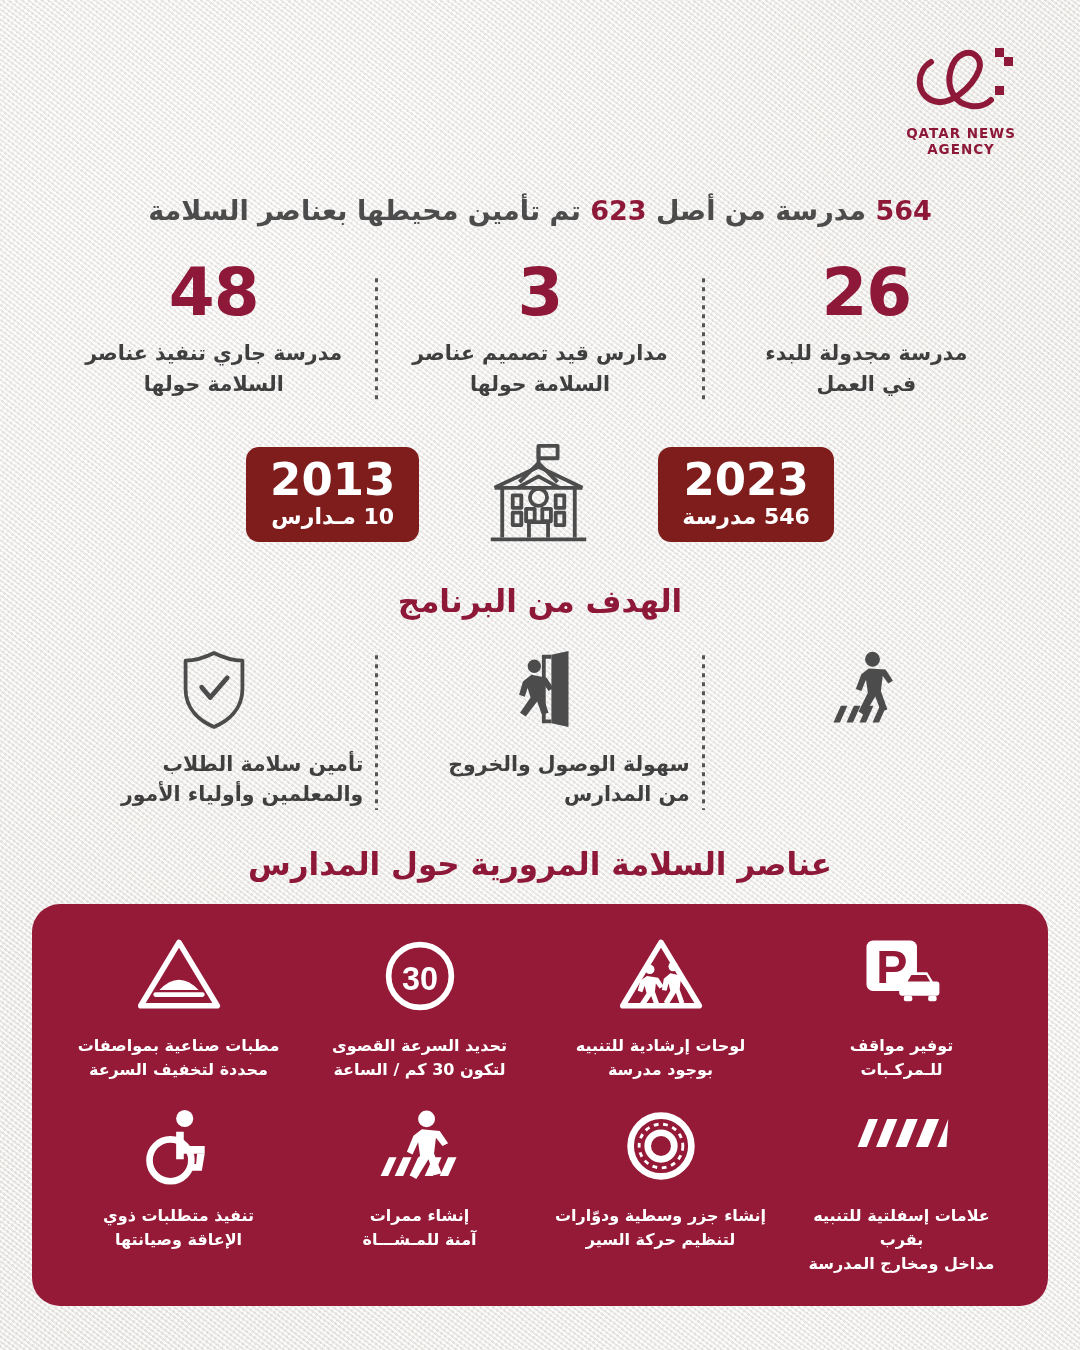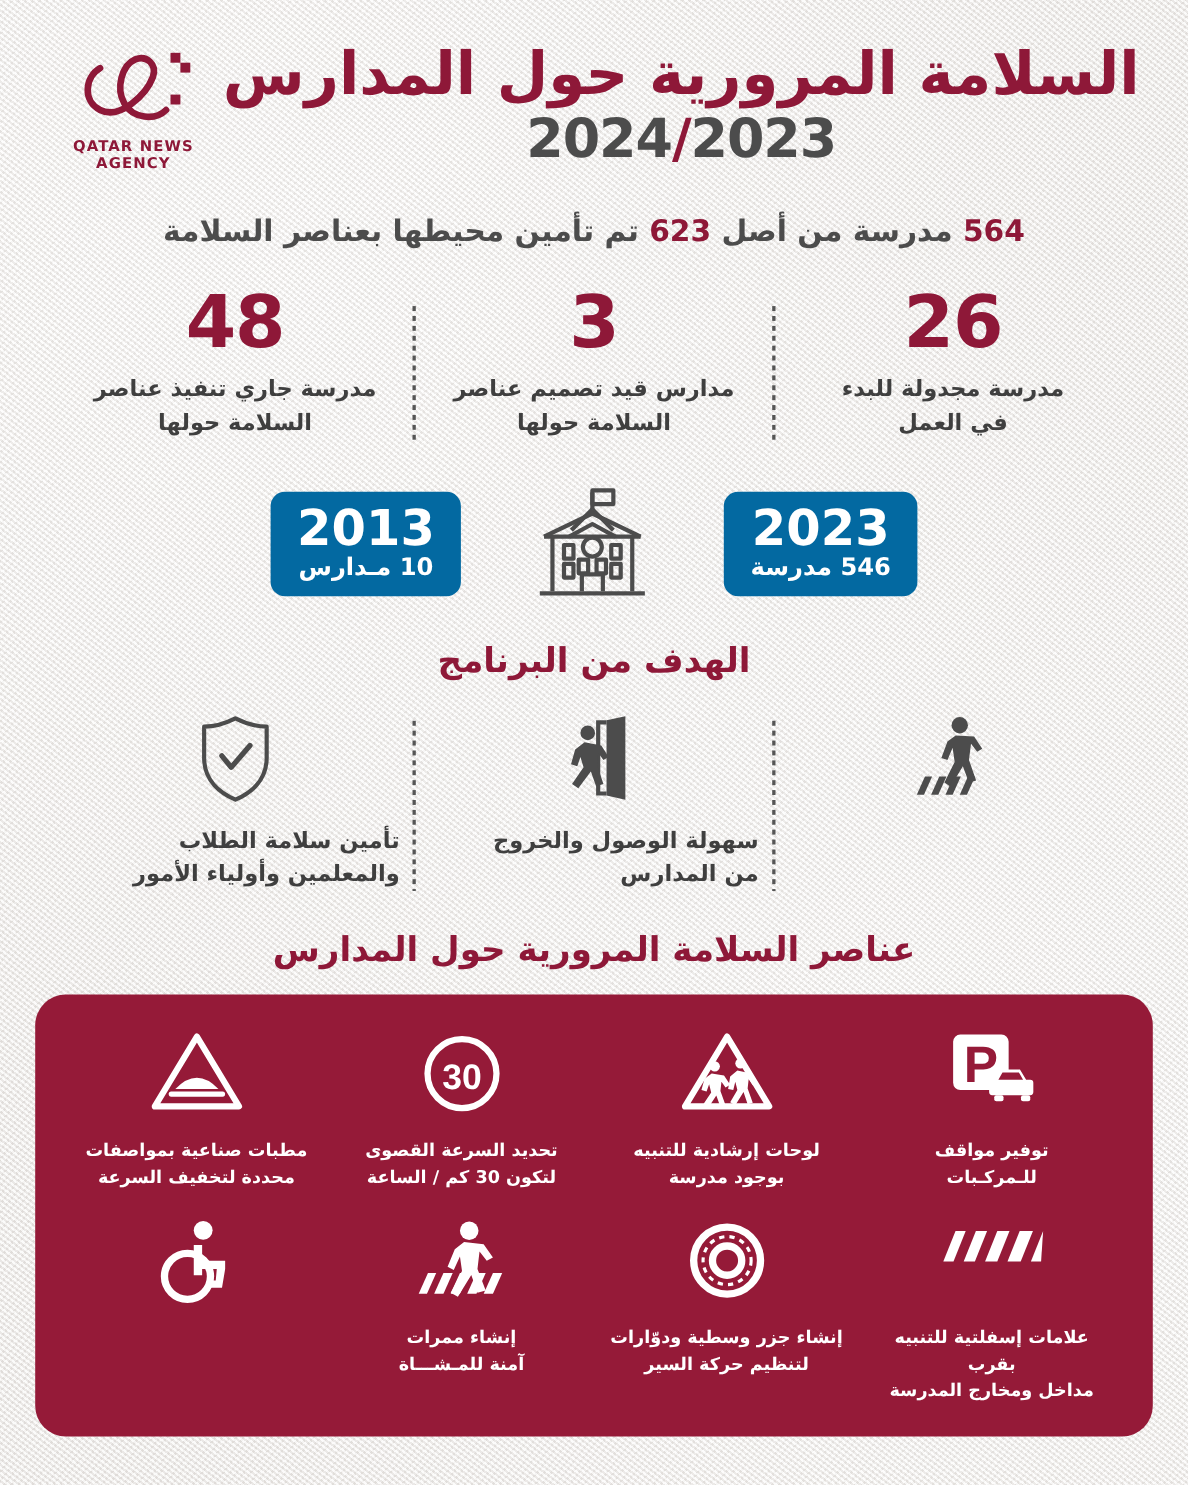--- a/index.html
+++ b/index.html
@@ -75,21 +75,21 @@
     background-size:3px 9px;
     background-repeat:repeat-y;
   }
 
   
   .badges-row{
     display:flex; align-items:center; justify-content:center;
     gap:62px; margin-top:42px;
   }
   .badge{
-    background:#0369a1; color:#fff; border-radius:13px;
+    background:#7f1d1d; color:#fff; border-radius:13px;
     padding:10px 24px 13px; text-align:center; min-width:164px;
   }
   .badge-year{ font-size:45px; font-weight:bold; line-height:1; letter-spacing:0px; direction:ltr;}
   .badge-sub{ font-size:22px; font-weight:bold; margin-top:3px; line-height:1.1;}
   .school-icon{ width:115px; height:105px; }
 
   
   .section-title{
     text-align:center; font-size:31px; font-weight:bold; color:#8E1838;
     margin-top:36px;
@@ -122,24 +122,20 @@
   }
 </style>
 </head>
 <body>
 
 <div class="paper-texture"></div>
 
 <div class="page">
 
   <div class="header">
-    <div class="title-block">
-      <div class="main-title">السلامة المرورية حول المدارس</div>
-      <div class="year-line"><span>2024</span><span class="slash">/</span><span>2023</span></div>
-    </div>
     <div class="logo-block">
       <div class="logo-mark">
         <svg width="120" height="84" viewBox="0 0 120 84">
           <g fill="none" stroke="#8E1838" stroke-width="6" stroke-linecap="round">
             <path d="M30 22 C16 30 14 52 30 60 C48 69 72 46 78 30 C82 18 72 10 62 14 C50 19 44 40 52 54 C60 68 80 70 90 60"></path>
           </g>
           <rect x="94" y="8" width="9" height="9" fill="#8E1838"></rect>
           <rect x="103" y="17" width="9" height="9" fill="#8E1838"></rect>
           <rect x="94" y="46" width="9" height="9" fill="#8E1838"></rect>
         </svg>
@@ -343,18 +339,19 @@
 
       <div class="pitem">
         <div class="pitem-icon">
           <svg viewBox="0 0 82 82" width="78" height="78" fill="#fff">
             <circle cx="47" cy="11" r="9"></circle>
             <path d="M38 25 h8 v15 h22 v8 h-22 v6 h-8z"></path>
             <path d="M60 48 h8 l-3 18 h-14 v-7 h8z"></path>
             <circle cx="32" cy="55" r="22" fill="none" stroke="#fff" stroke-width="7"></circle>
           </svg>
         </div>
+        <div class="pitem-label">تنفيذ متطلبات ذوي<br>الإعاقة وصيانتها</div>
       </div>
 
     </div>
   </div>
 
 </div>
 
 </body></html>

